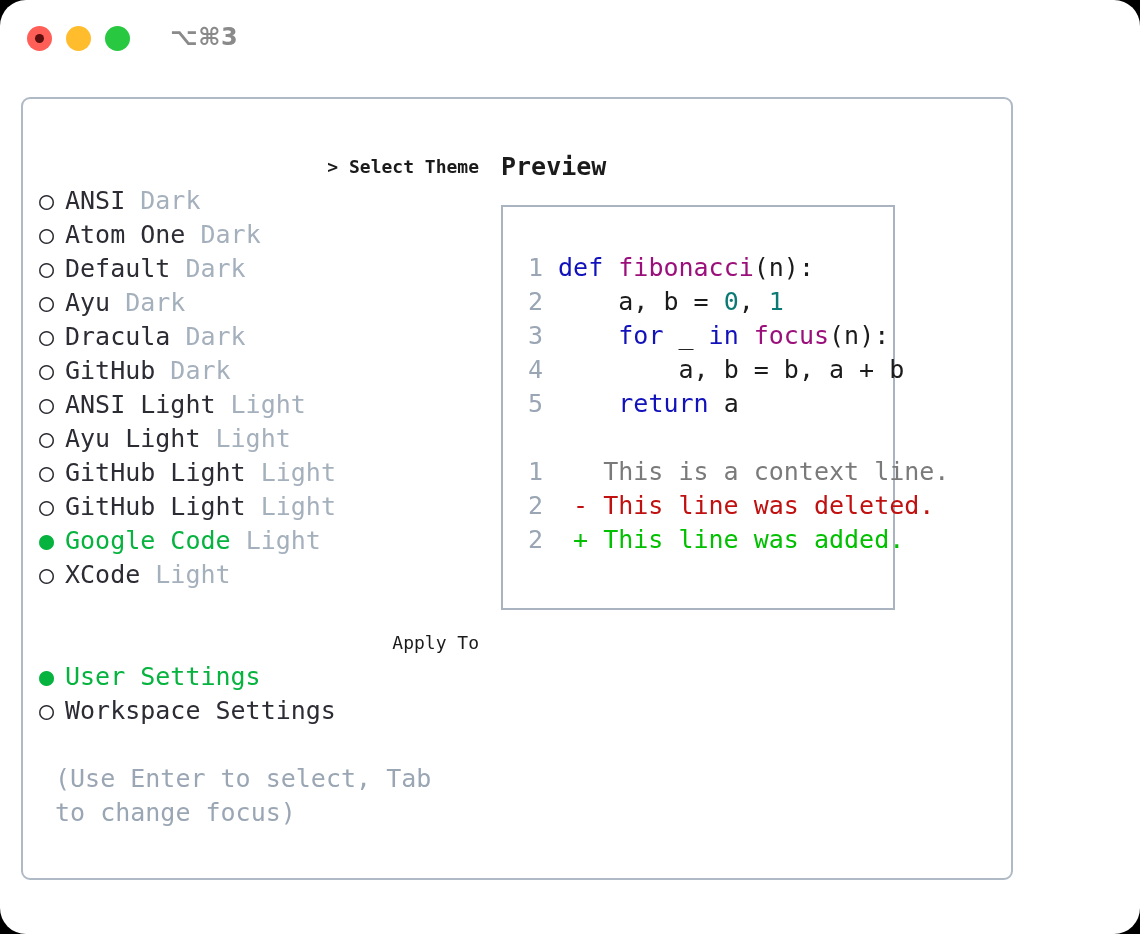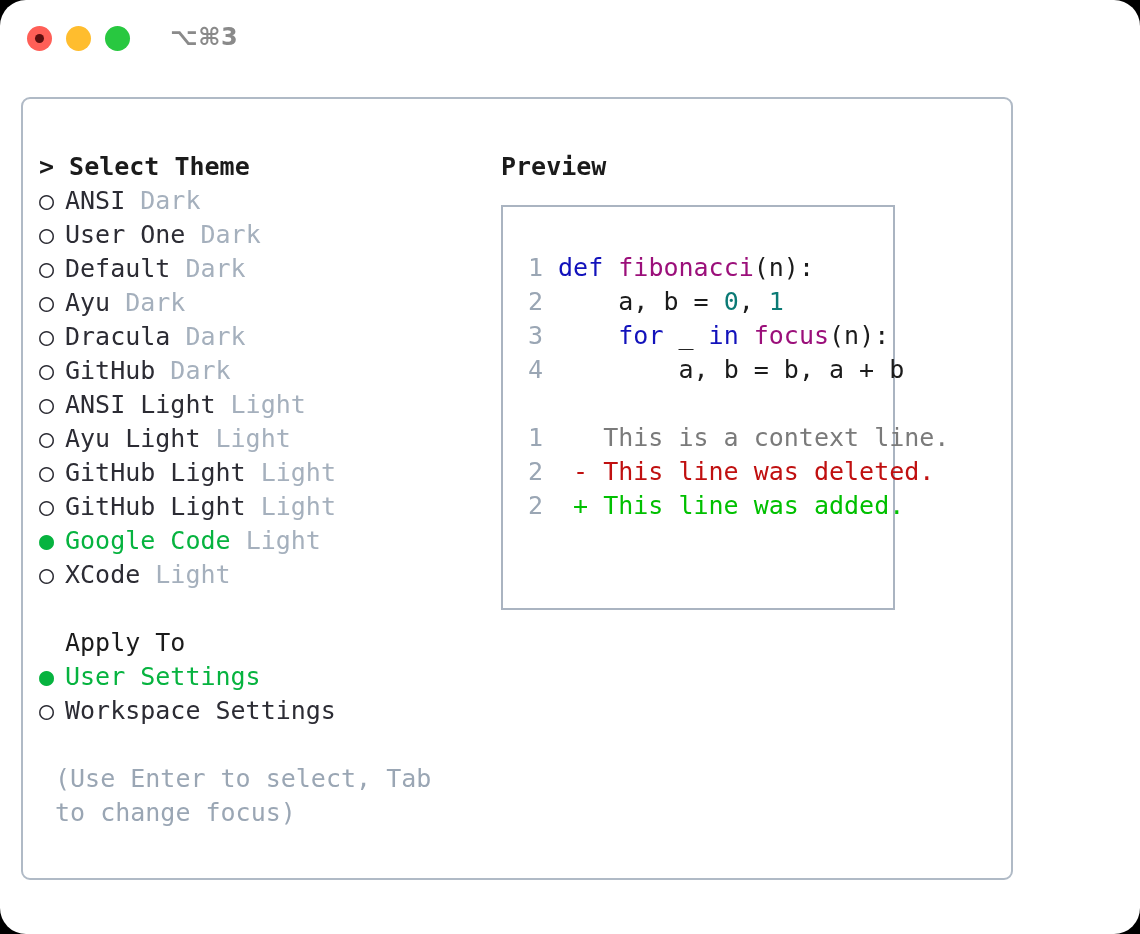--- a/index.html
+++ b/index.html
@@ -89,25 +89,26 @@
 
   
   #left-col {
     position: absolute;
     left: 16px;
     top: 51px;
     width: 440px;
   }
 
   .section-head {
-    font-size: 25px;
+    font-size: 18px;
     line-height: 34px;
     color: #1b1b1b;
     white-space: pre;
     font-weight: 700;
+    text-align: right;
   }
   .section-head.plain { font-weight: 400; }
 
   .opt-row {
     font-size: 25px;
     line-height: 34px;
     white-space: pre;
     color: #2c2c34;
   }
   .opt-marker {
@@ -194,21 +195,21 @@
   </div>
 
   <div id="panel">
 
     <div id="left-col">
 
       <div class="section-head">&gt; Select Theme</div>
 
       <div id="theme-list">
           <div class="opt-row"><span class="opt-marker">○ </span><span class="opt-label">ANSI</span><span class="opt-variant"> Dark</span></div>
-          <div class="opt-row"><span class="opt-marker">○ </span><span class="opt-label">User One</span><span class="opt-variant"> Dark</span></div>
+          <div class="opt-row"><span class="opt-marker">○ </span><span class="opt-label">Atom One</span><span class="opt-variant"> Dark</span></div>
           <div class="opt-row"><span class="opt-marker">○ </span><span class="opt-label">Default</span><span class="opt-variant"> Dark</span></div>
           <div class="opt-row"><span class="opt-marker">○ </span><span class="opt-label">Ayu</span><span class="opt-variant"> Dark</span></div>
           <div class="opt-row"><span class="opt-marker">○ </span><span class="opt-label">Dracula</span><span class="opt-variant"> Dark</span></div>
           <div class="opt-row"><span class="opt-marker">○ </span><span class="opt-label">GitHub</span><span class="opt-variant"> Dark</span></div>
           <div class="opt-row"><span class="opt-marker">○ </span><span class="opt-label">ANSI Light</span><span class="opt-variant"> Light</span></div>
           <div class="opt-row"><span class="opt-marker">○ </span><span class="opt-label">Ayu Light</span><span class="opt-variant"> Light</span></div>
           <div class="opt-row"><span class="opt-marker">○ </span><span class="opt-label">GitHub Light</span><span class="opt-variant"> Light</span></div>
           <div class="opt-row"><span class="opt-marker">○ </span><span class="opt-label">GitHub Light</span><span class="opt-variant"> Light</span></div>
           <div class="opt-row selected"><span class="opt-marker">● </span><span class="opt-label">Google Code</span><span class="opt-variant"> Light</span></div>
           <div class="opt-row"><span class="opt-marker">○ </span><span class="opt-label">XCode</span><span class="opt-variant"> Light</span></div>
@@ -227,20 +228,21 @@
 
     <div id="right-col">
       <div id="preview-head">Preview</div>
 
       <div id="code-box">
         <div id="code-lines">
             <div class="code-line"><span class="ln">1</span> <span class="tok-kw">def </span><span class="tok-fn">fibonacci</span><span class="tok-pl">(n):</span></div>
             <div class="code-line"><span class="ln">2</span> <span class="tok-pl">    a, b = </span><span class="tok-num">0</span><span class="tok-pl">, </span><span class="tok-num">1</span></div>
             <div class="code-line"><span class="ln">3</span> <span class="tok-pl">    </span><span class="tok-kw">for</span><span class="tok-pl"> _ </span><span class="tok-kw">in</span><span class="tok-pl"> </span><span class="tok-fn">focus</span><span class="tok-pl">(n):</span></div>
             <div class="code-line"><span class="ln">4</span> <span class="tok-pl">        a, b = b, a + b</span></div>
+            <div class="code-line"><span class="ln">5</span> <span class="tok-pl">    </span><span class="tok-kw">return</span><span class="tok-pl"> a</span></div>
           </div>
         <div class="gap"></div>
         <div id="diff-lines">
             <div class="code-line"><span class="ln">1</span><span class="diff-ctx">    This is a context line.</span></div>
             <div class="code-line"><span class="ln">2</span><span class="diff-del">  - This line was deleted.</span></div>
             <div class="code-line"><span class="ln">2</span><span class="diff-add">  + This line was added.</span></div>
           </div>
       </div>
     </div>
 

